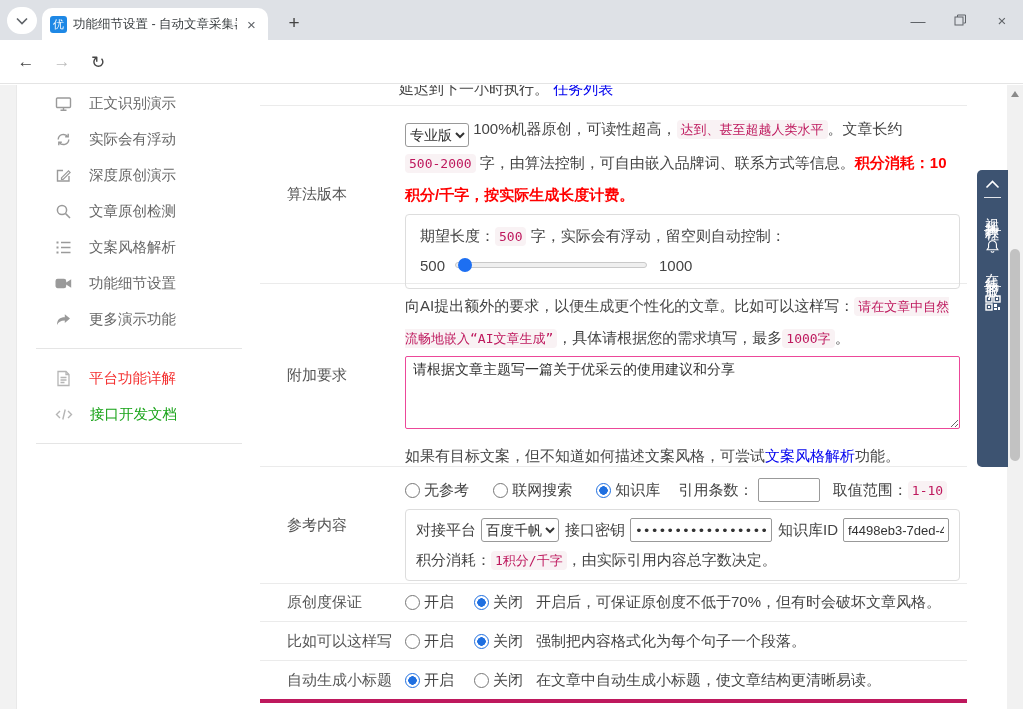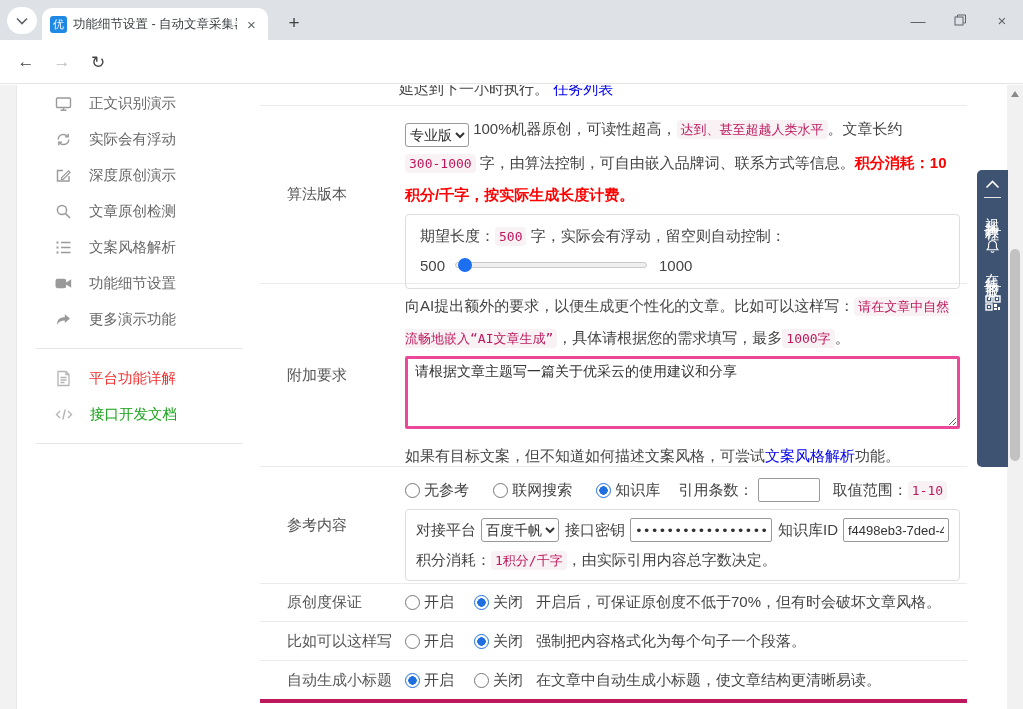--- a/index.html
+++ b/index.html
@@ -46,21 +46,21 @@
   a.blue { color:#0000ee; text-decoration:none; cursor:pointer; }
   code.hl { font-family:"DejaVu Sans Mono",monospace; font-size:13px; color:#be185d; background:#f9f2f4; padding:2px 4px; border-radius:4px; white-space:nowrap; }
   .warn-red { color:#f00; font-weight:bold; }
   .para { line-height:31px; }
   select.sel { font-size:14px; color:#333; border:1px solid #999; border-radius:3px; height:24px; background:#fff; vertical-align:-6px; }
   .inner-box { border:1px solid #ddd; border-radius:4px; padding:8px 14px; margin-top:4px; }
   .len-line1 { line-height:26px; }
   .slider-row { display:flex; align-items:center; height:30px; }
   .slider-track { position:relative; width:192px; height:6px; background:#efefef; border:1px solid #c9c9c9; border-radius:4px; margin:0 12px 0 10px; }
   .slider-thumb { position:absolute; left:2px; top:-5px; width:14px; height:14px; border-radius:50%; background:#1d6ff2; }
-  textarea.req { width:100%; height:73px; border:3px solid #ec4899; border-radius:2px; font-family:"Liberation Sans",sans-serif; font-size:14px; color:#333; padding:4px 7px; margin-top:2px; resize:both; }
+  textarea.req { width:100%; height:73px; border:1px solid #ec4899; border-radius:2px; font-family:"Liberation Sans",sans-serif; font-size:14px; color:#333; padding:4px 7px; margin-top:2px; resize:both; }
   .note { margin-top:15px; }
   input[type=radio] { appearance:none; -webkit-appearance:none; width:15px; height:15px; border:1px solid #777; border-radius:50%; background:#fff; margin:0 4px 0 0; vertical-align:-3px; cursor:pointer; }
   input[type=radio]:checked { border-color:#1f6fe0; background:radial-gradient(circle at center, #1f6fe0 0 4px, #fff 4.5px); }
   .radio-lbl { margin-right:20px; cursor:pointer; }
   input.txt { border:1px solid #999; border-radius:2px; height:24px; font-size:13px; color:#333; padding:0 4px; }
   .ref-line1 { padding-top:11px; white-space:nowrap; }
   .ref-box-line { display:flex; align-items:center; white-space:nowrap; overflow:hidden; height:30px; }
   .ref-box-line .lab { margin-right:5px; }
   .cost-line { height:30px; line-height:30px; white-space:nowrap; }
   .toggle-row .fcontent { display:flex; align-items:center; white-space:nowrap; overflow:hidden; }
@@ -217,21 +217,21 @@
         <span>延迟到下一小时执行。</span>
         <a class="blue">任务列表</a>
       </div>
     </div>
 
     <div class="frow" style="height:178px;">
       <div class="flabel">算法版本</div>
       <div class="fcontent" style="padding-top:7px;">
         <div class="para">
           <select class="sel"><option>专业版</option></select>
-          <span>100%机器原创，可读性超高，</span><code class="hl">达到、甚至超越人类水平</code><span>。文章长约 </span><code class="hl">300-1000</code><span> 字，由算法控制，可自由嵌入品牌词、联系方式等信息。</span><span class="warn-red">积分消耗：10积分/千字，按实际生成长度计费。</span>
+          <span>100%机器原创，可读性超高，</span><code class="hl">达到、甚至超越人类水平</code><span>。文章长约 </span><code class="hl">500-2000</code><span> 字，由算法控制，可自由嵌入品牌词、联系方式等信息。</span><span class="warn-red">积分消耗：10积分/千字，按实际生成长度计费。</span>
         </div>
         <div class="inner-box">
           <div class="len-line1">
             <span>期望长度：</span><code class="hl">500</code><span> 字，实际会有浮动，留空则自动控制：</span>
           </div>
           <div class="slider-row">
             <span>500</span>
             <div class="slider-track">
                 <div class="slider-thumb"></div>
               </div>

